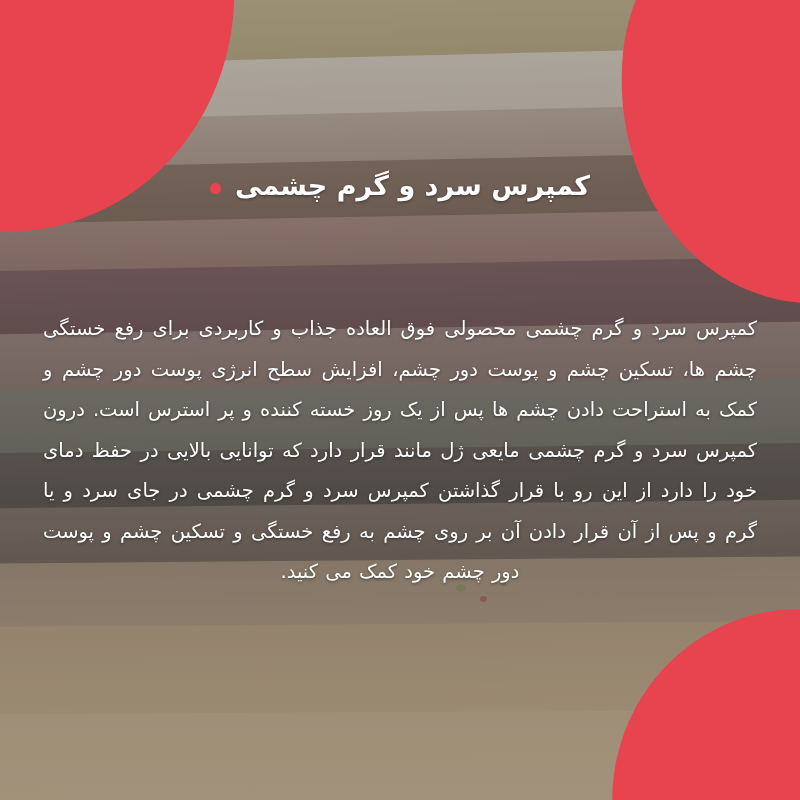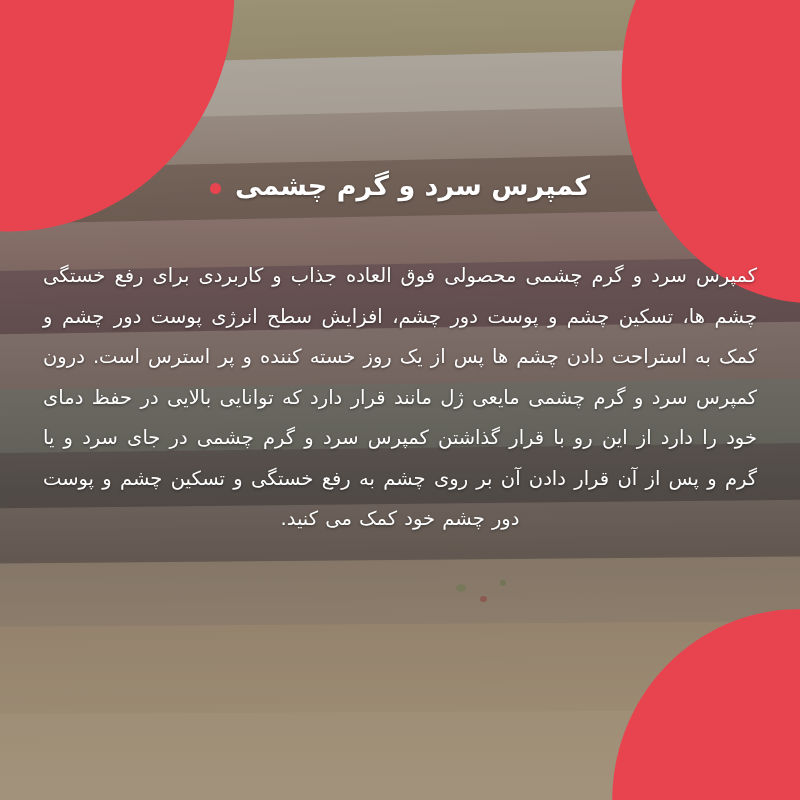--- a/index.html
+++ b/index.html
@@ -122,21 +122,21 @@
   .title-dot {
     width: 11px;
     height: 11px;
     border-radius: 50%;
     background: #e8444f;
     flex: 0 0 auto;
     margin-top: 6px;
   }
 
   .body {
-    margin-top: 55px;
+    margin-top: 108px;
     width: 714px;
     color: #ffffff;
     font-size: 19.5px;
     line-height: 2.08;
     text-align: justify;
     text-align-last: center;
     direction: rtl;
     text-shadow: 0 1px 3px rgba(0,0,0,.5);
     word-spacing: 1px;
   }

